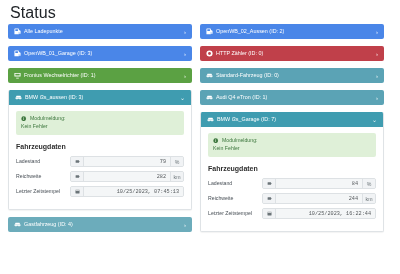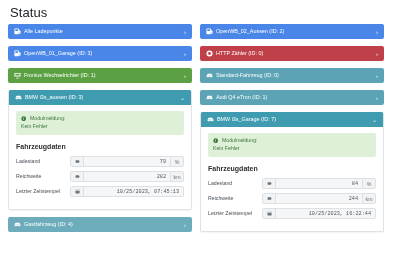--- a/index.html
+++ b/index.html
@@ -8,21 +8,21 @@
     background: #ffffff;
     font-family: "Liberation Sans", sans-serif;
     overflow: hidden;
   }
   .page {
     width: 400px; height: 274px;
     padding: 4px 8px 0 8px;
     position: relative;
   }
   .page-title {
-    font-size: 13px;
+    font-size: 16px;
     font-weight: 400;
     color: #212529;
     letter-spacing: .1px;
     margin: 1px 0 4px 2px;
     line-height: 15px;
   }
   .grid {
     display: flex;
     gap: 8px;
     align-items: flex-start;

